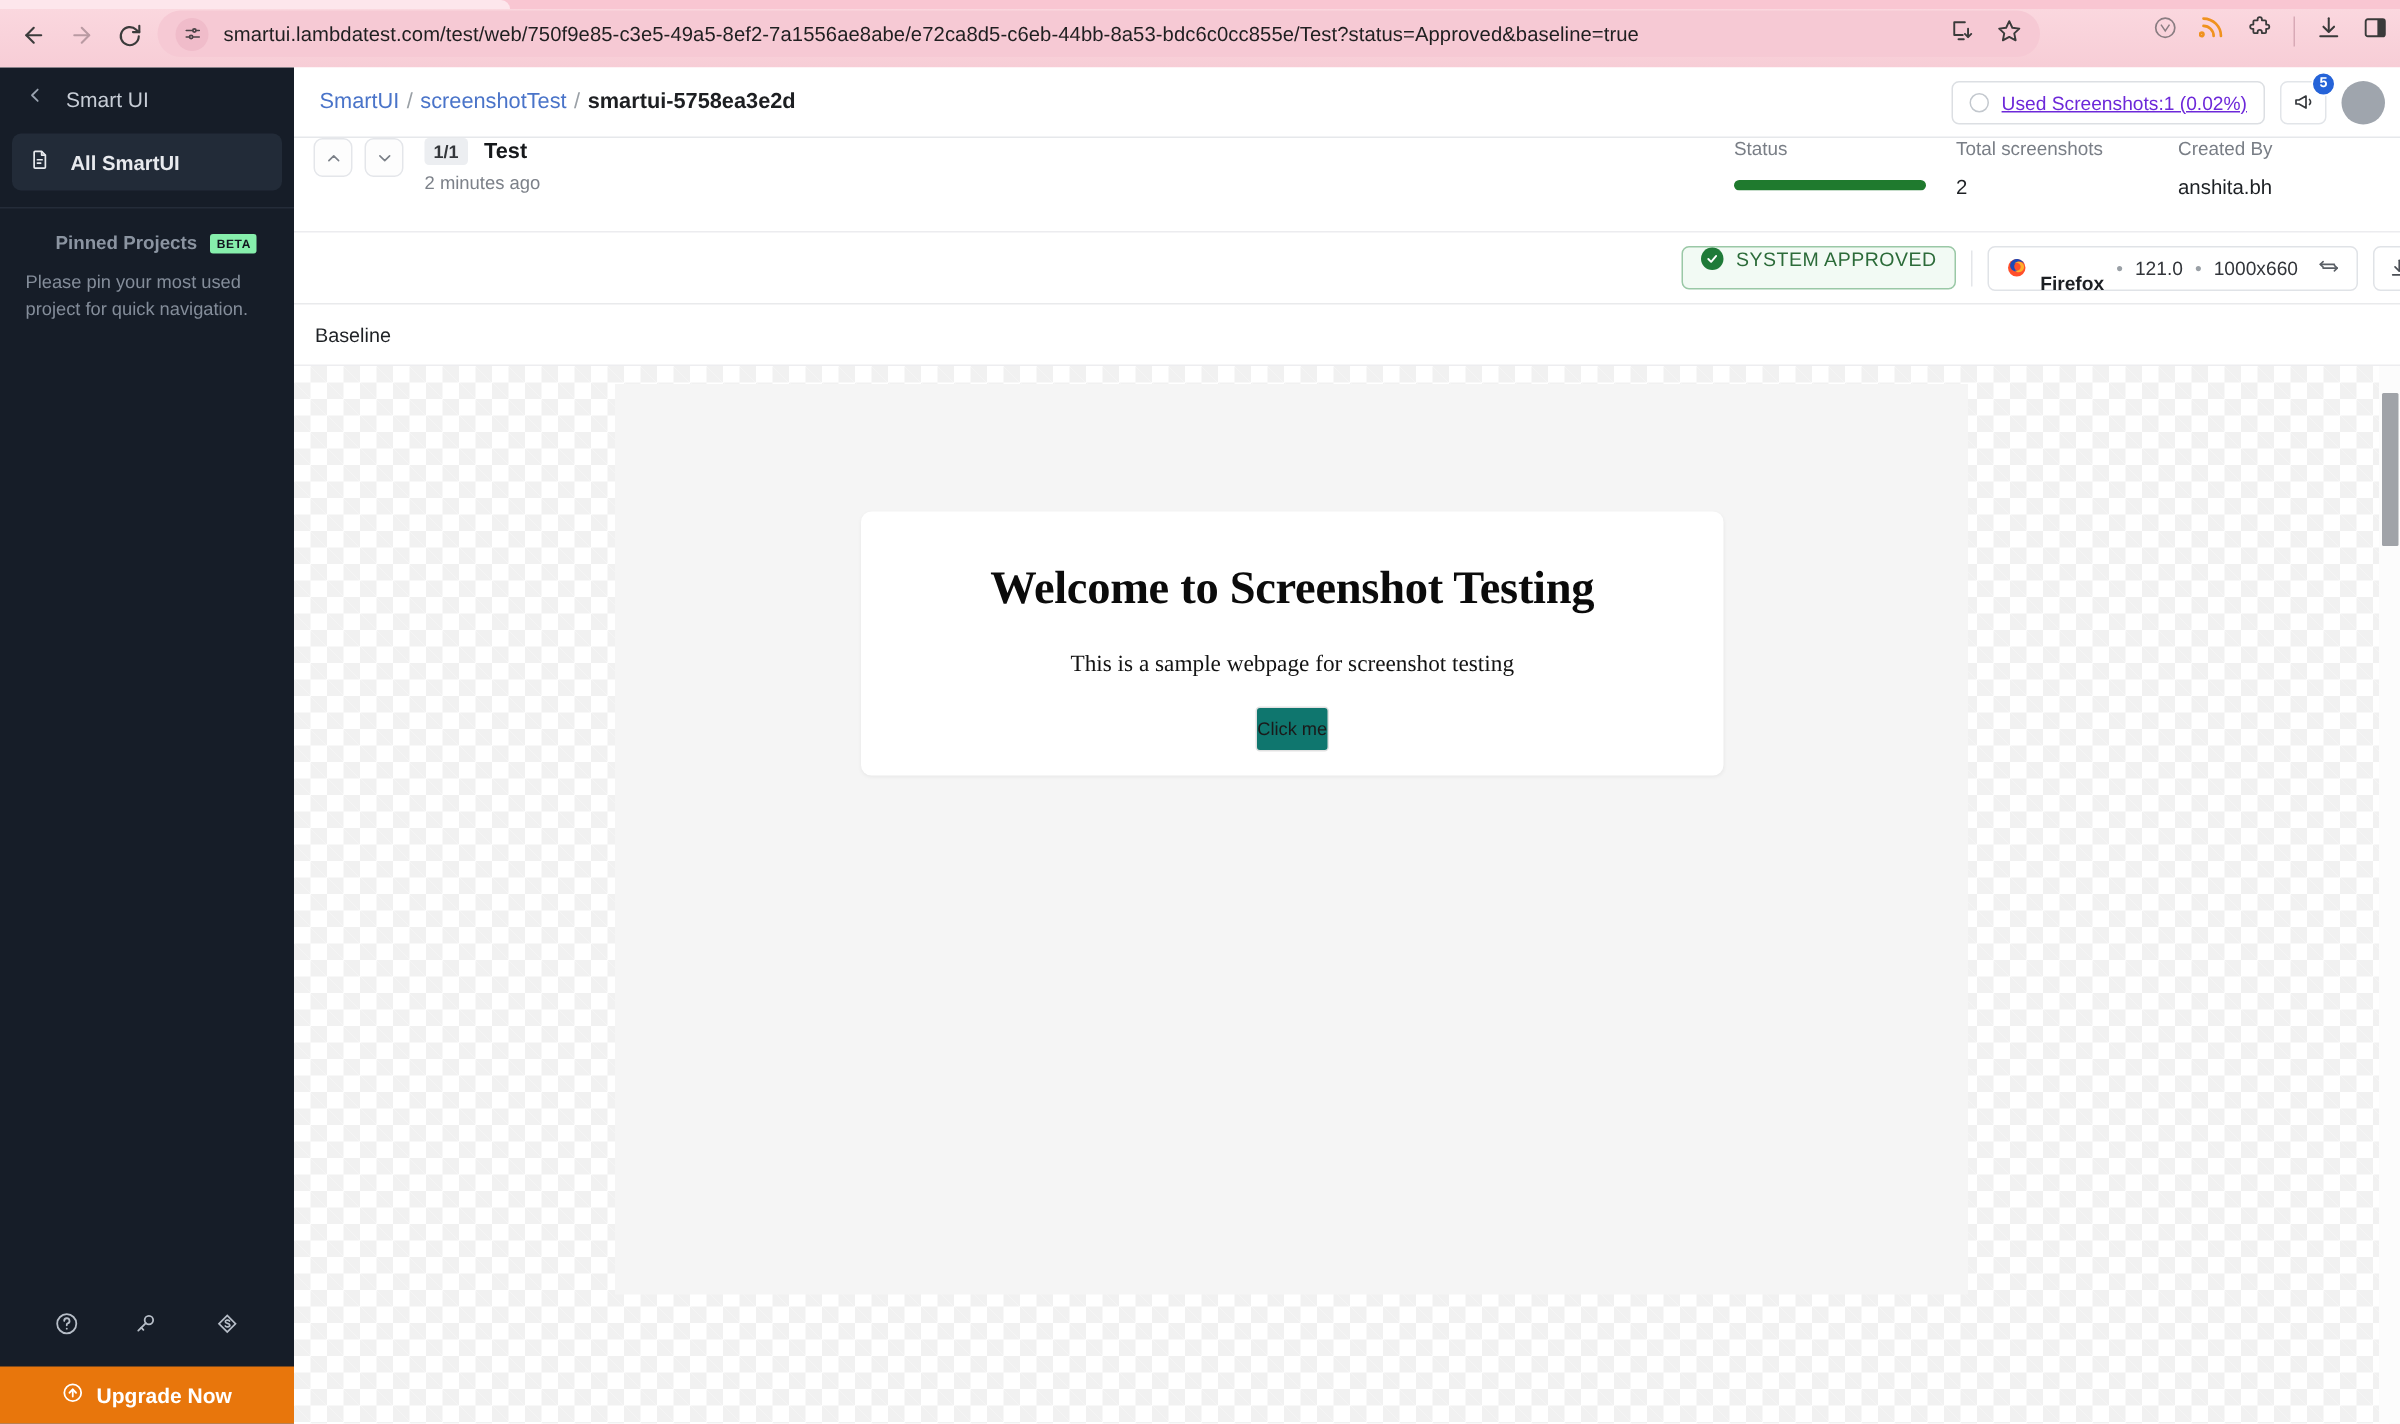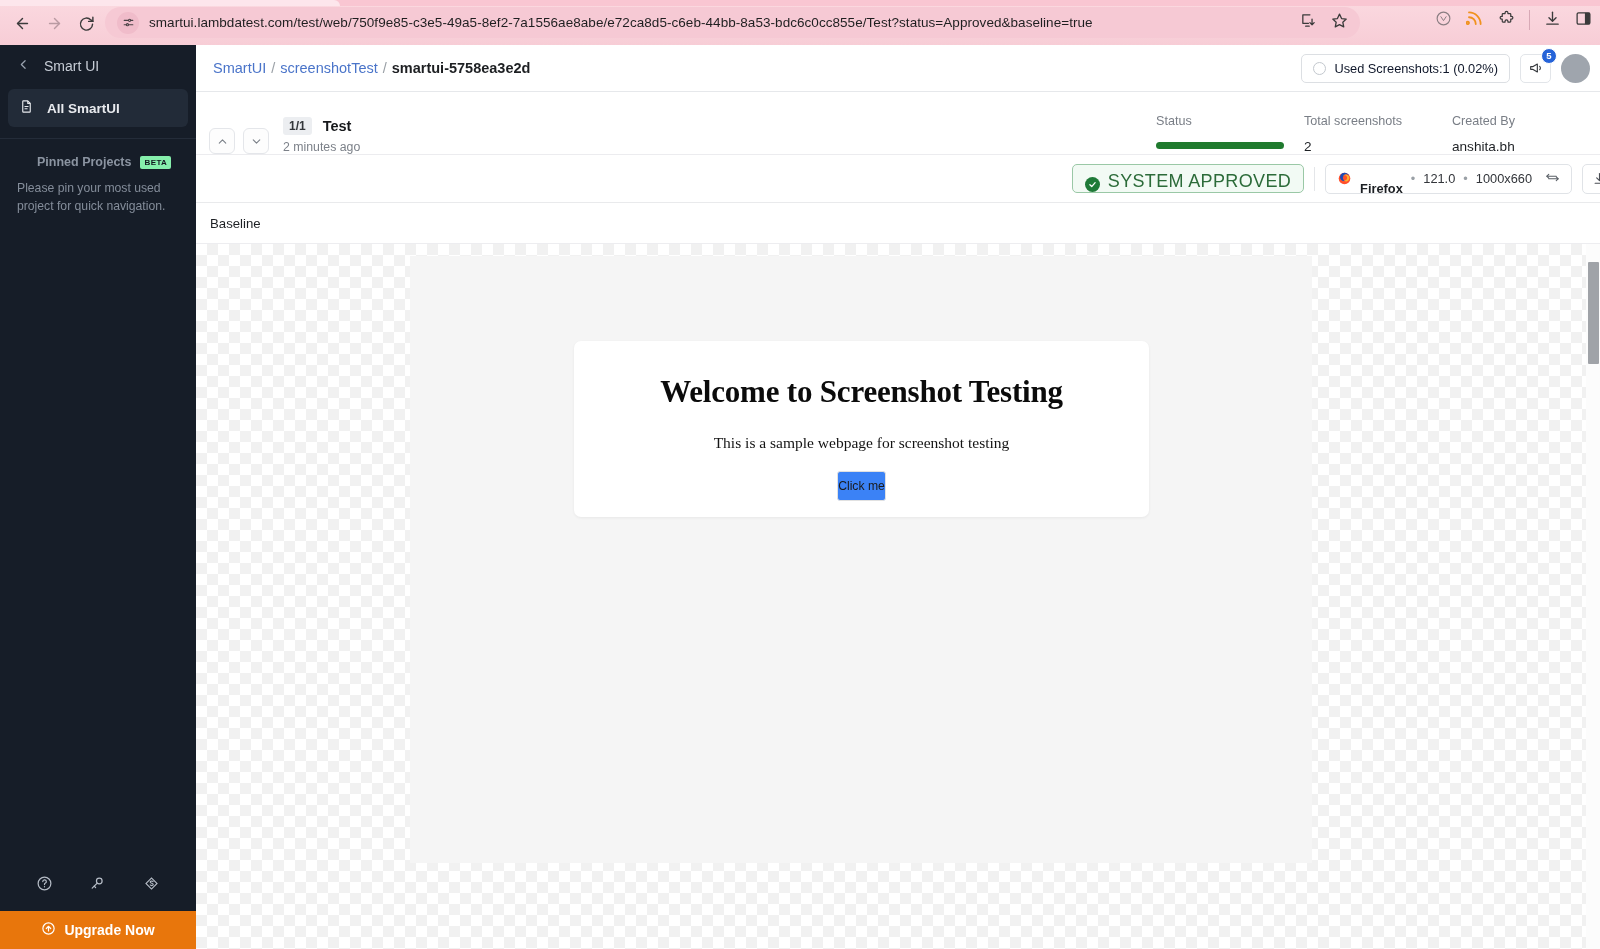--- a/index.html
+++ b/index.html
@@ -130,21 +130,21 @@
   .bc-link { color: #4a74c9; }
   .bc-sep { color: #9aa0a6; }
   .bc-current { color: #1d1f22; font-weight: 600; }
   .topbar-right {
     margin-left: auto; display: flex; align-items: center; gap: 10px;
     padding-right: 10px;
   }
   .used-pill {
     height: 29px; border: 1px solid #dcdfe3; border-radius: 5px;
     display: flex; align-items: center; gap: 8px; padding: 0 11px;
-    font-size: 12.8px; color: #0f172a; background: #fff;
+    font-size: 12.8px; color: #6d28d9; background: #fff; text-decoration: underline;
   }
   .used-circle {
     width: 13px; height: 13px; border-radius: 50%;
     border: 1.6px solid #c3c8ce;
   }
   .icon-btn {
     position: relative; width: 31px; height: 29px;
     border: 1px solid #e2e5e9; border-radius: 5px; background: #fff;
     display: flex; align-items: center; justify-content: center;
     color: #35383c;
@@ -156,21 +156,21 @@
     display: flex; align-items: center; justify-content: center;
     border: 1.5px solid #fff;
   }
   .avatar {
     width: 29px; height: 29px; border-radius: 50%;
     background: #9fa5ad; flex: 0 0 29px;
   }
 
   
   .infobar {
-    height: 63px; display: flex; align-items: flex-end;
+    height: 63px; display: flex; align-items: flex-start;
     padding-left: 13px; border-bottom: 1px solid #ececef;
   }
   .sq-btn {
     width: 26px; height: 26px; border: 1px solid #e4e6ea; border-radius: 6px;
     background: #fdfdfd; display:flex; align-items:center; justify-content:center;
     color: #7b8088;
   }
   .test-block { margin-left: 14px; }
   .test-line1 { display: flex; align-items: center; gap: 11px; }
   .count-chip {
@@ -189,22 +189,22 @@
   }
   .progress-fill { height: 100%; background: #1f7a2e; }
 
   
   .approvalbar {
     height: 48px; display: flex; align-items: center; justify-content: flex-end;
     border-bottom: 1px solid #e9eaec; gap: 10px; padding-right: 0;
   }
   .approved-pill {
     height: 29px; border: 1px solid #9ac8a6; border-radius: 5px;
-    background: #f2faf4; display: flex; align-items: flex-end; gap: 8px;
-    padding: 0 12px; color: #2c6b39; font-size: 18px; letter-spacing: .35px;
+    background: #f2faf4; display: flex; align-items: flex-start; gap: 8px;
+    padding: 0 12px; color: #2c6b39; font-size: 13px; letter-spacing: .35px;
   }
   .check-circle {
     width: 15px; height: 15px; border-radius: 50%; background: #1f7a38;
     display:flex; align-items:center; justify-content:center;
   }
   .vsep { width: 1px; height: 24px; background: #e4e6e9; }
   .browser-pill {
     height: 30px; border: 1px solid #e0e3e7; border-radius: 5px; background: #fff;
     display: flex; align-items: center; gap: 8px; padding: 0 11px;
     font-size: 12.8px; color: #32353a;
@@ -252,21 +252,21 @@
   .shot-h1 {
     font-family: "Liberation Serif", serif;
     font-size: 31px; font-weight: 700; color: #0b0b0b;
     margin-top: 33px; letter-spacing: -.2px;
   }
   .shot-p {
     font-family: "Liberation Serif", serif;
     font-size: 15.5px; color: #141414; margin-top: 24px;
   }
   .shot-btn {
-    margin-top: 19px; background: #3b82f6; color: #1a1a1a;
+    margin-top: 19px; background: #0f766e; color: #1a1a1a;
     font-family: "Liberation Sans", sans-serif;
     font-size: 12.2px; padding: 7px 0; border-radius: 3px;
     border: 1px solid #e1e1e1;
   }
   .v-scrollbar {
     position: absolute; right: 1px; top: 18px;
     width: 11px; height: 102px; background: #a0a3a8; border-radius: 1px;
   }
   .scroll-gutter {
     position: absolute; right: 0; top: 0; width: 14px; height: 716px;

